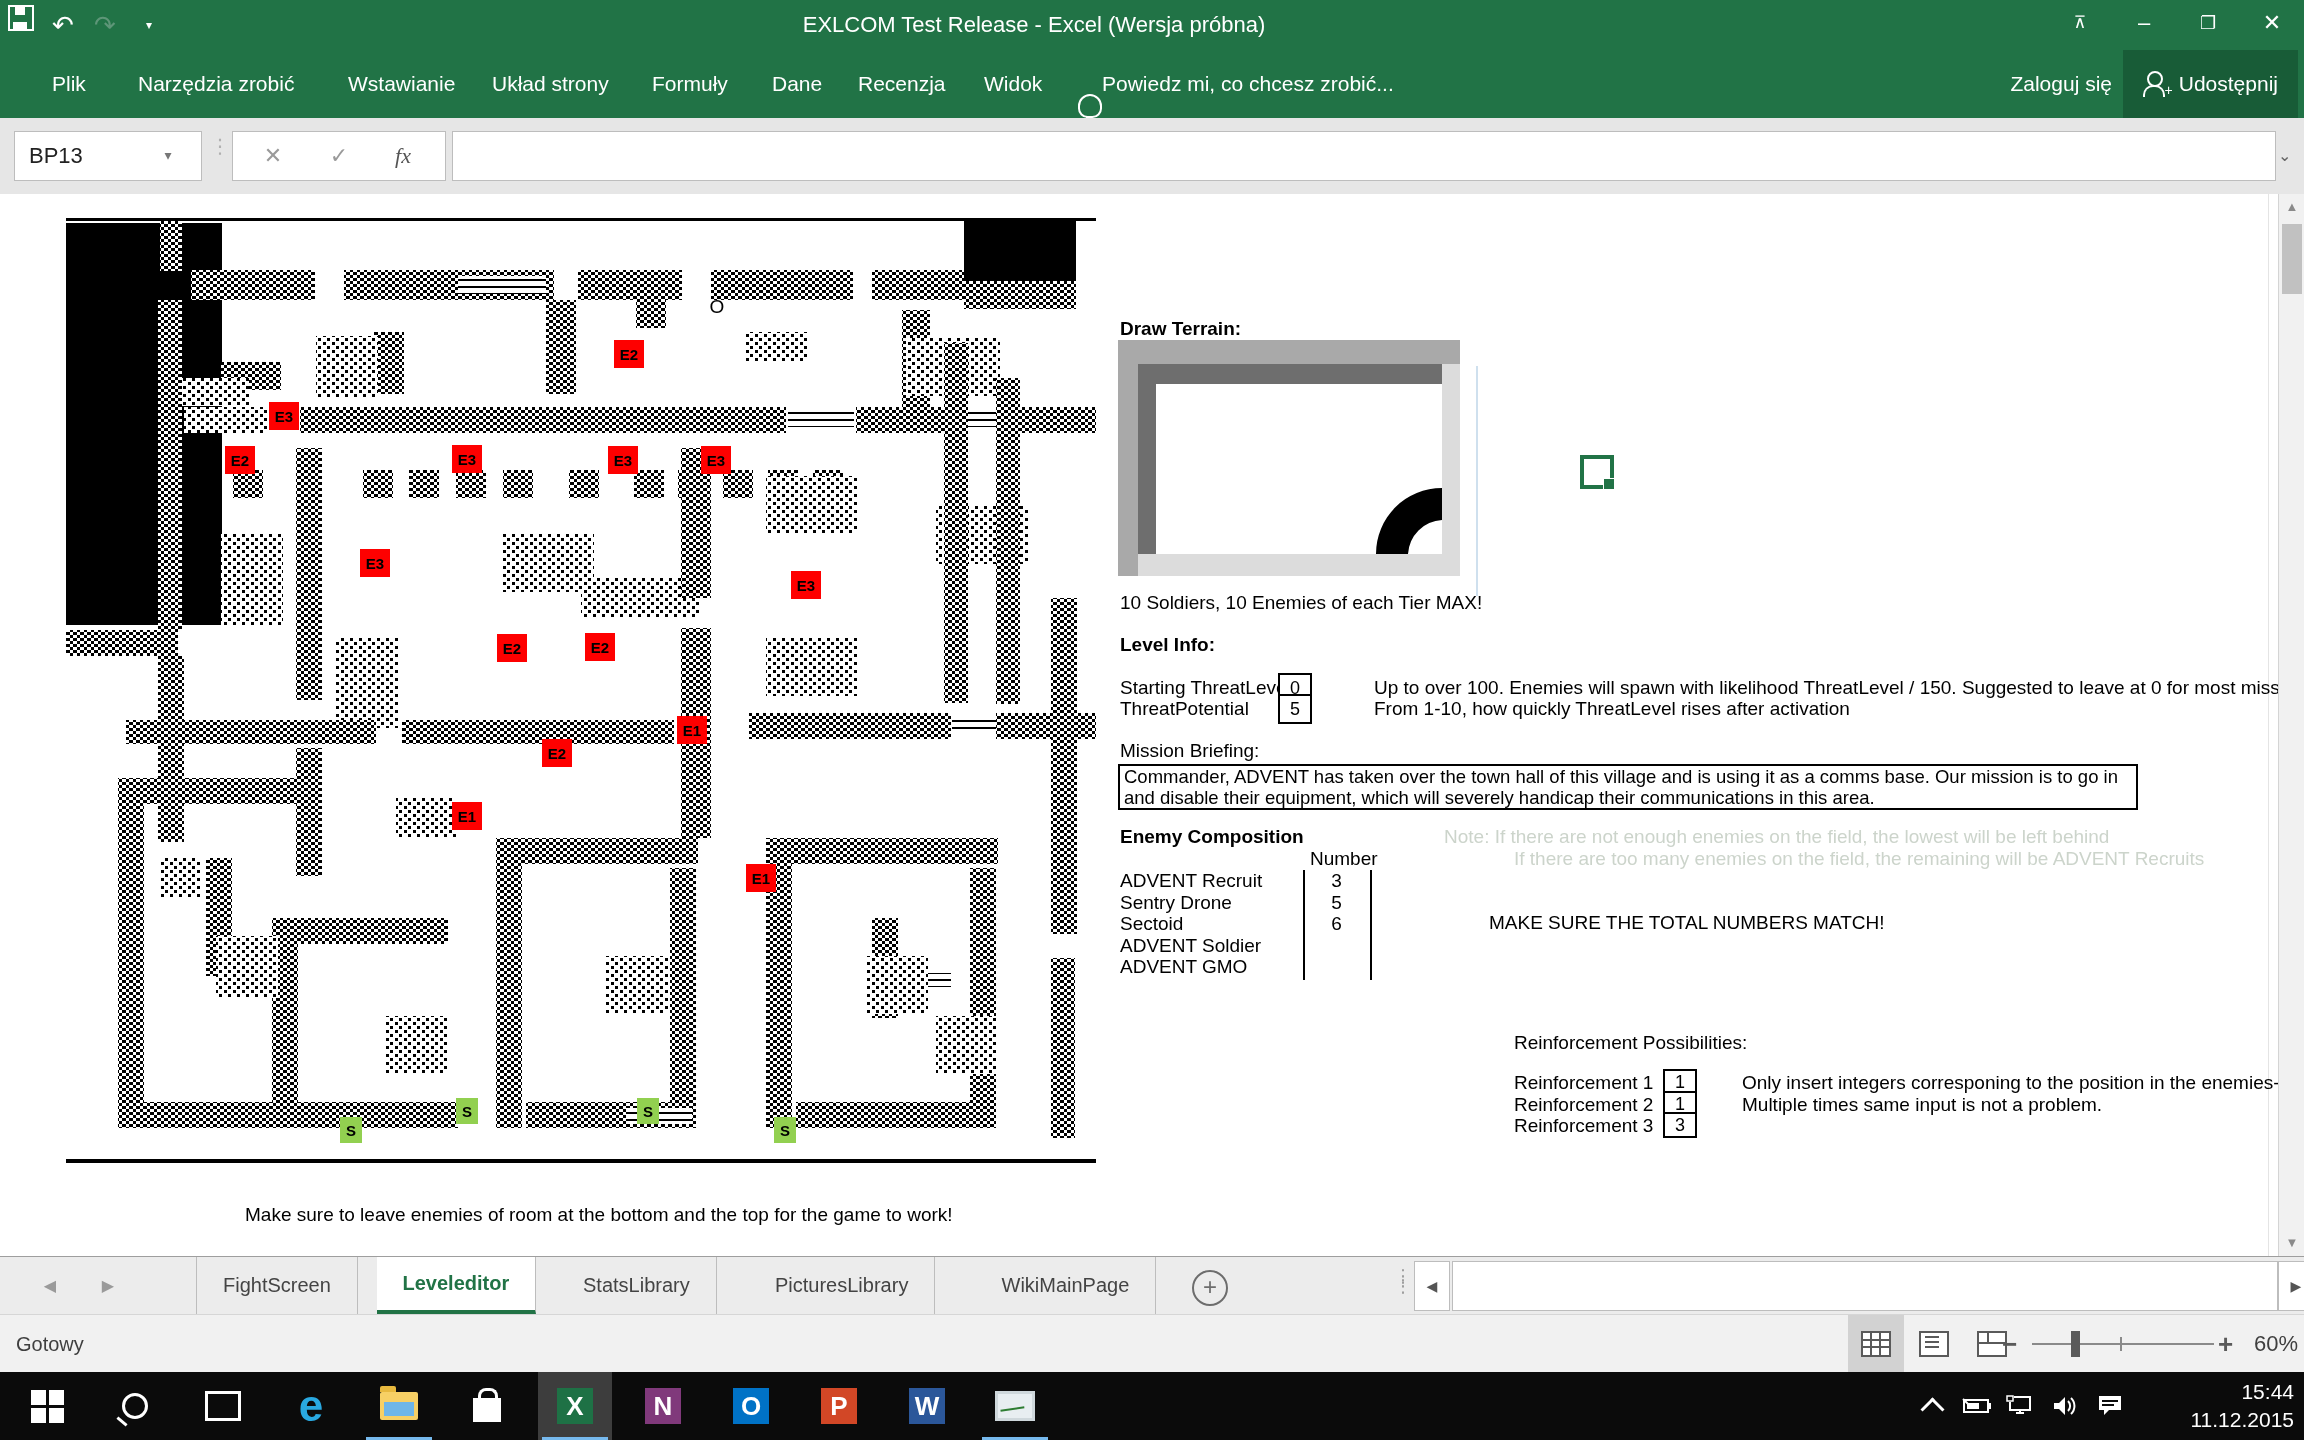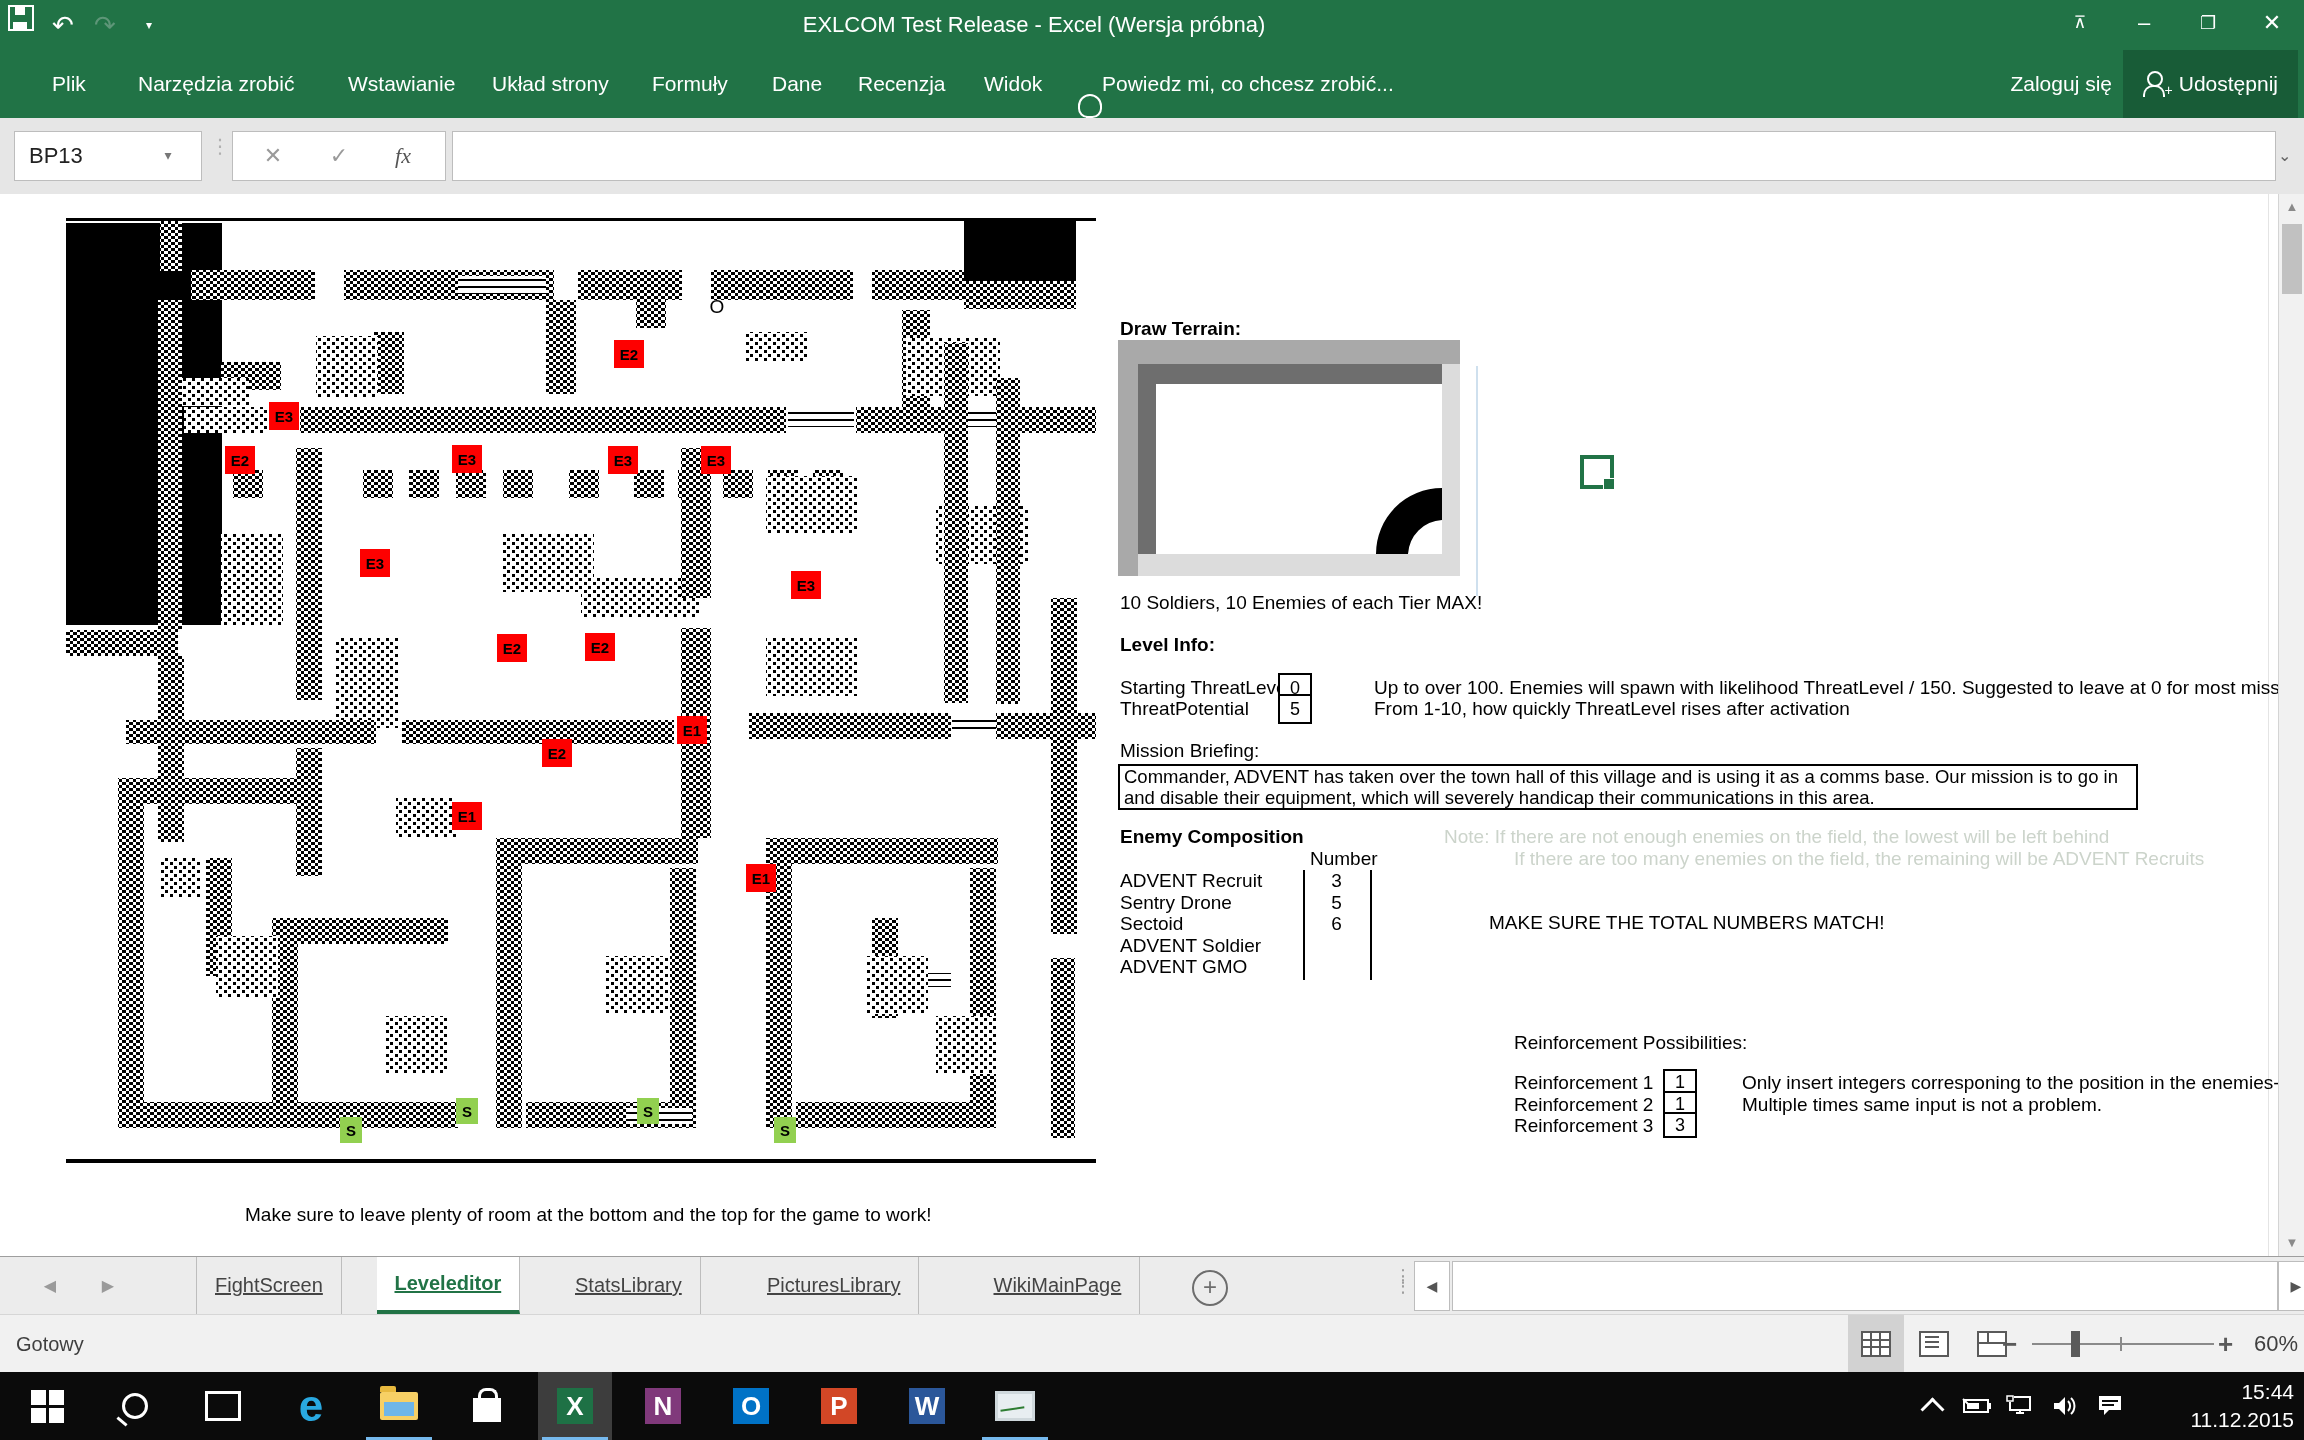--- a/index.html
+++ b/index.html
@@ -63,22 +63,22 @@
   .softline{position:absolute;background:#cfe0ee;}
 
   
   #vscroll{left:2278px;top:194px;width:26px;height:1062px;background:#f1f1f1;border-left:1px solid #d4d4d4;}
   .sb-arrow{position:absolute;left:0;width:26px;height:26px;color:#8a8a8a;font-size:13px;text-align:center;line-height:26px;}
   #vthumb{position:absolute;left:3px;top:30px;width:20px;height:70px;background:#c1c1c1;}
 
   
   #tabbar{left:0;top:1256px;width:2304px;height:58px;background:#ececec;border-top:1px solid #9e9e9e;}
   .tabnav{position:absolute;top:0;height:58px;line-height:58px;color:#9a9a9a;font-size:16px;width:40px;text-align:center;}
-  .stab{position:absolute;top:0;height:57px;line-height:57px;font-size:20px;color:#444;padding:0 18px;
-        border-right:1px solid #bdbdbd;text-decoration:underline;}
+  .stab{position:absolute;top:0;height:57px;line-height:57px;font-size:20px;color:#444;padding:0 26px;
+        border-right:1px solid #bdbdbd;}
   .stab.first{border-left:1px solid #bdbdbd;}
   .stab.active{background:#fff;color:#217346;font-weight:bold;border-bottom:4px solid #217346;height:53px;line-height:53px;}
   #add-sheet{left:1192px;top:13px;width:32px;height:32px;border:2px solid #6d6d6d;border-radius:50%;
              color:#6d6d6d;font-size:24px;line-height:30px;text-align:center;}
   #tab-dots{left:1394px;top:14px;color:#9a9a9a;font-size:18px;line-height:10px;}
   .hbtn{position:absolute;top:4px;width:34px;height:48px;background:#fff;border:1px solid #bdbdbd;
         color:#555;font-size:14px;text-align:center;line-height:48px;}
   #htrack{left:1452px;top:4px;width:2278px;background:#fff;border:1px solid #bdbdbd;height:48px;width:824px;}
 
   
@@ -320,21 +320,21 @@
           <rect x="390" y="880" width="22" height="26" fill="#92d050"></rect>
           <text x="401" y="899" text-anchor="middle" style="font:bold 15px &quot;Liberation Sans&quot;,sans-serif;fill:#000;">S</text>
           <rect x="571" y="880" width="22" height="26" fill="#92d050"></rect>
           <text x="582" y="899" text-anchor="middle" style="font:bold 15px &quot;Liberation Sans&quot;,sans-serif;fill:#000;">S</text>
           <rect x="708" y="899" width="22" height="26" fill="#92d050"></rect>
           <text x="719" y="918" text-anchor="middle" style="font:bold 15px &quot;Liberation Sans&quot;,sans-serif;fill:#000;">S</text>
           <text x="651" y="95" style="font:19px &quot;Liberation Sans&quot;,sans-serif;fill:#000;" text-anchor="middle">O</text>
         </g>
     </svg>
 
-    <div id="map-footnote" class="abs">Make sure to leave plenty of room at the bottom and the top for the game to work!</div>
+    <div id="map-footnote" class="abs">Make sure to leave enemies of room at the bottom and the top for the game to work!</div>
 
     <div class="lbl bold" style="left:1120px;top:124px;">Draw Terrain:</div>
 
     <svg class="abs" style="left:1118px;top:146px;" width="342" height="236" viewBox="0 0 342 236">
       <rect x="0" y="0" width="342" height="236" fill="#fff"></rect>
       <rect x="0" y="0" width="342" height="24" fill="#a9a9a9"></rect>
       <rect x="0" y="0" width="20" height="236" fill="#a9a9a9"></rect>
       <rect x="20" y="214" width="322" height="22" fill="#dcdcdc"></rect>
       <rect x="324" y="24" width="18" height="212" fill="#dcdcdc"></rect>
       <rect x="20" y="24" width="304" height="20" fill="#6e6e6e"></rect>

